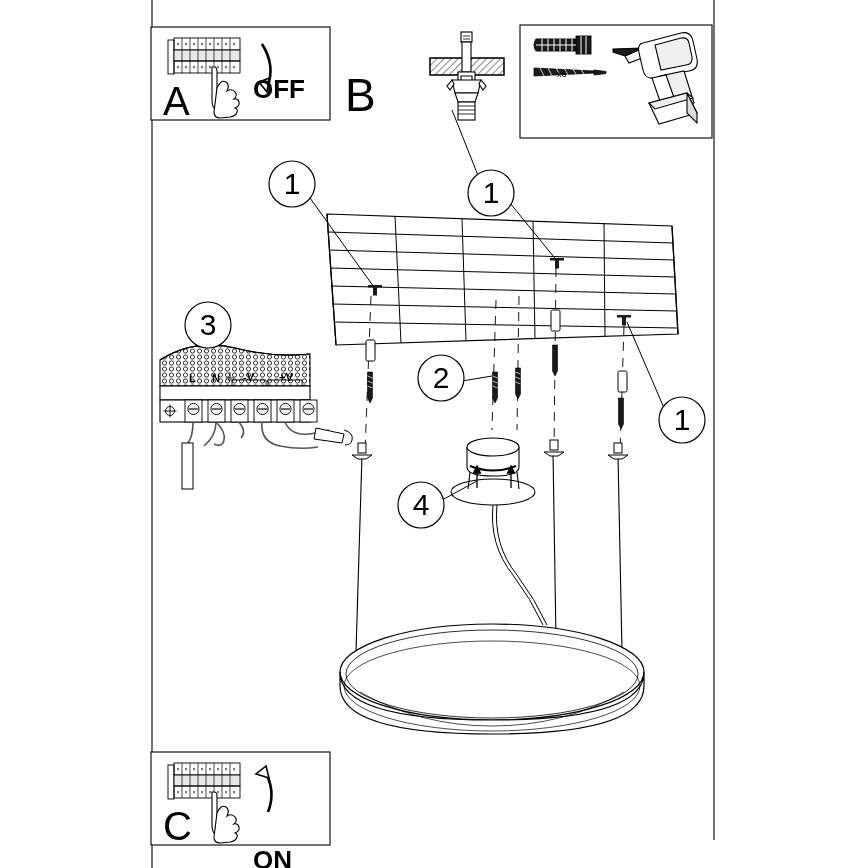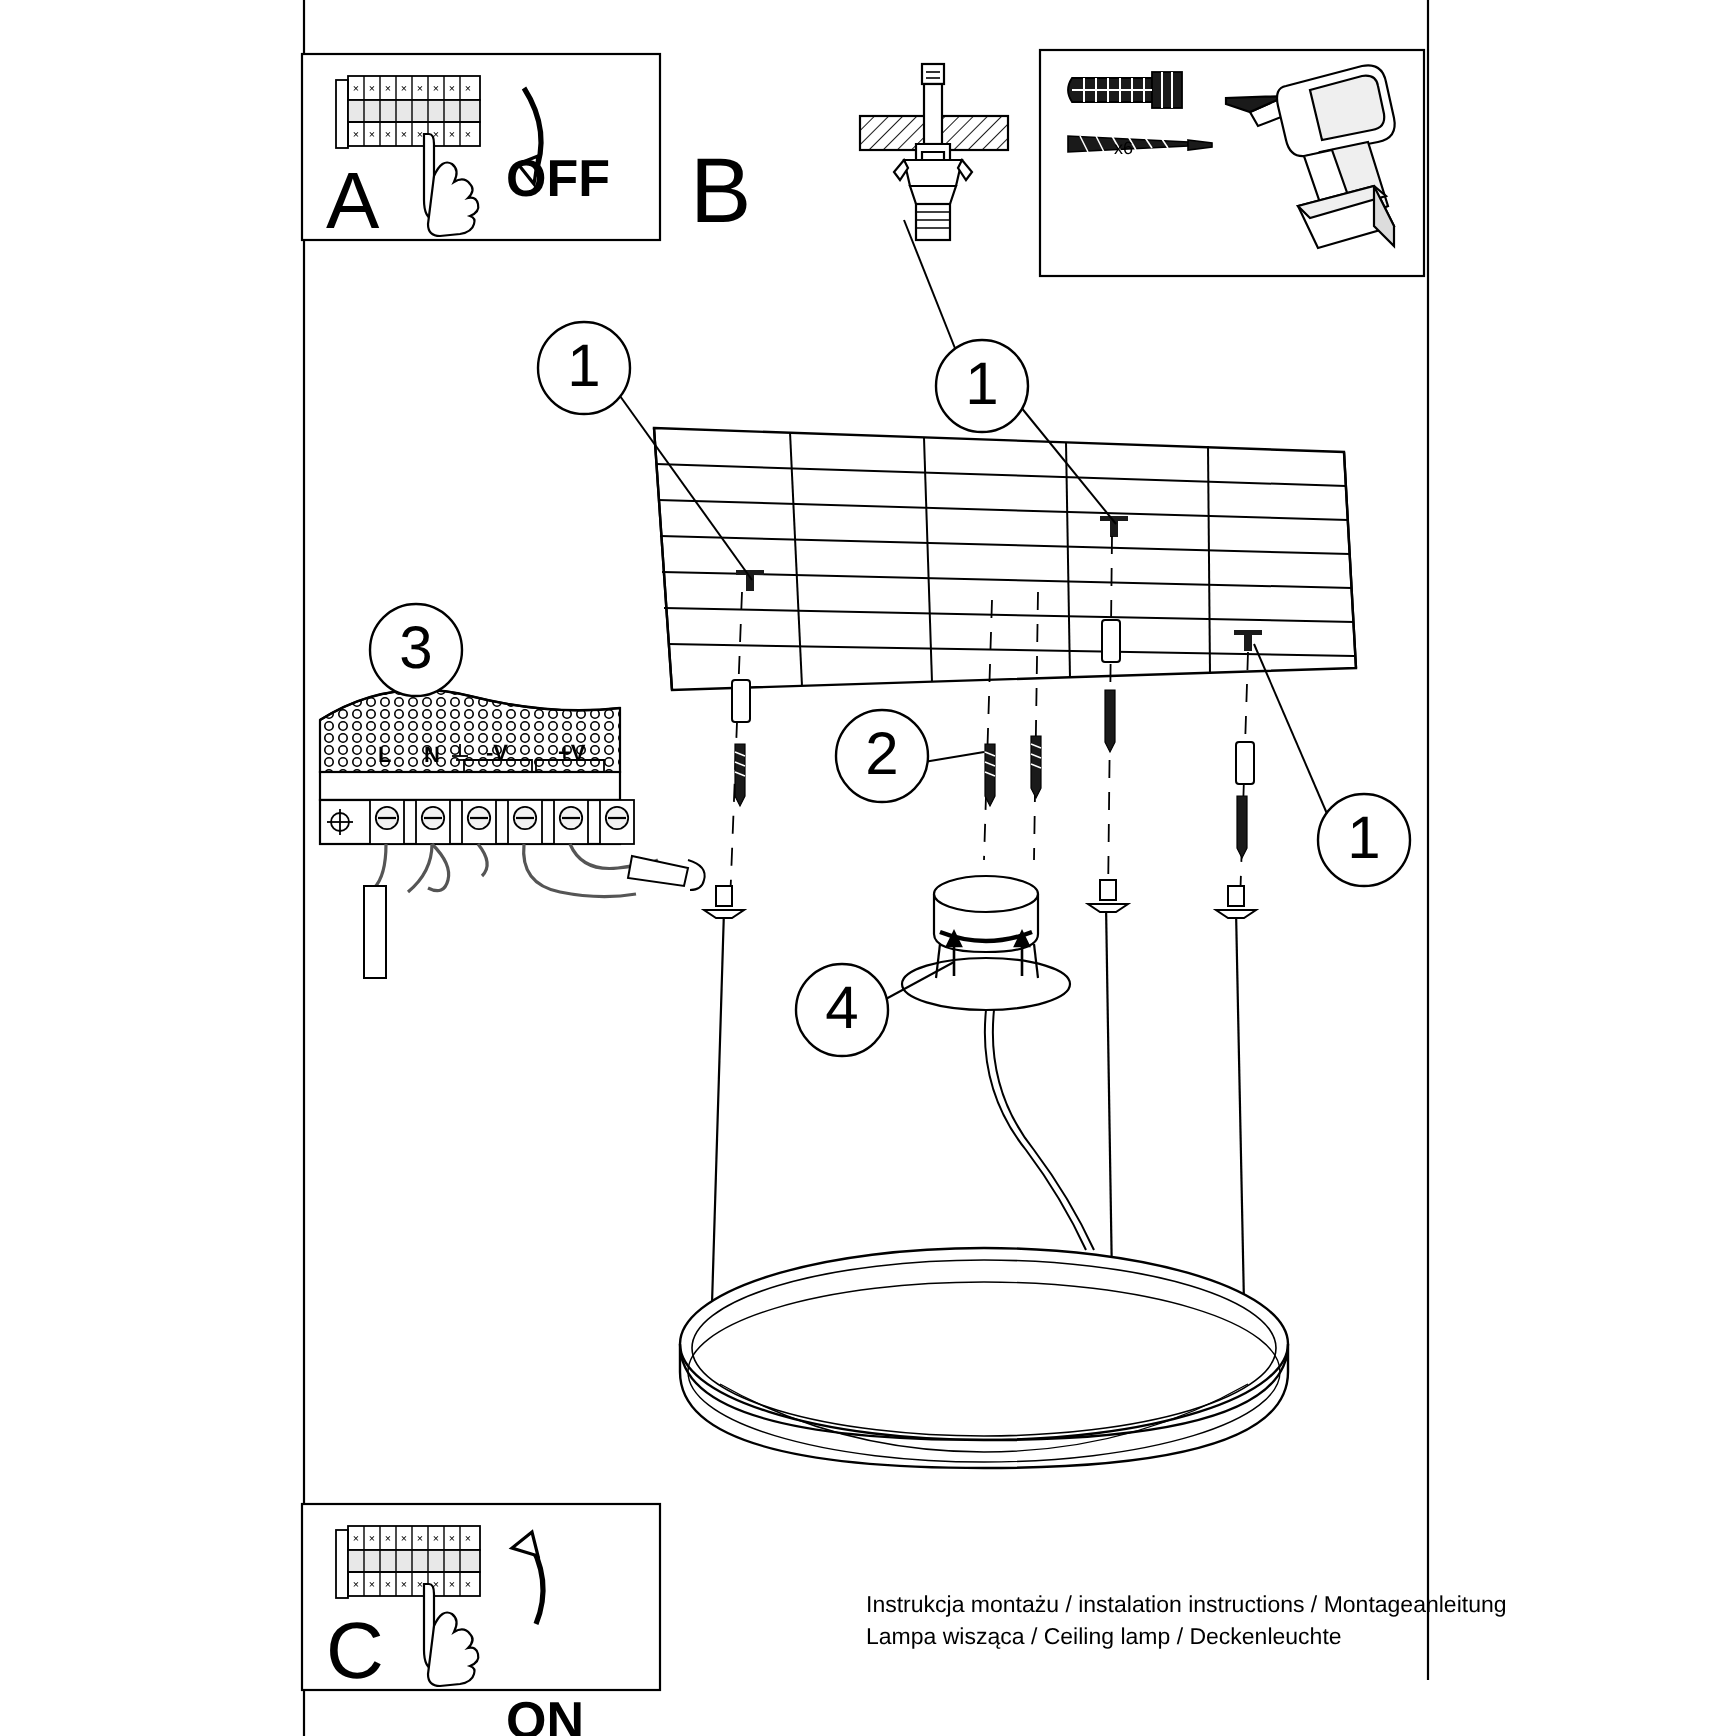--- a/index.html
+++ b/index.html
@@ -433,16 +433,14 @@
   <div class="lbl callout-num" style="left:667px;top:405px;width:30px;">1</div>
   <div class="lbl callout-num" style="left:426px;top:363px;width:30px;">2</div>
   <div class="lbl callout-num" style="left:193px;top:310px;width:30px;">3</div>
   <div class="lbl callout-num" style="left:406px;top:490px;width:30px;">4</div>
 
   <div class="lbl term-lbl" style="left:189px;top:373px;">L</div>
   <div class="lbl term-lbl" style="left:212px;top:373px;">N</div>
   <div class="lbl term-lbl" style="left:243px;top:372px;">-V</div>
   <div class="lbl term-lbl" style="left:279px;top:372px;">+V</div>
 
-  <div class="lbl foot" style="left:433px;top:796px;">Instrukcja montażu / instalation instructions / Montageanleitung</div>
-  <div class="lbl foot" style="left:433px;top:812px;">Lampa wisząca / Ceiling lamp / Deckenleuchte</div>
 
 </div>
 
 </body></html>

